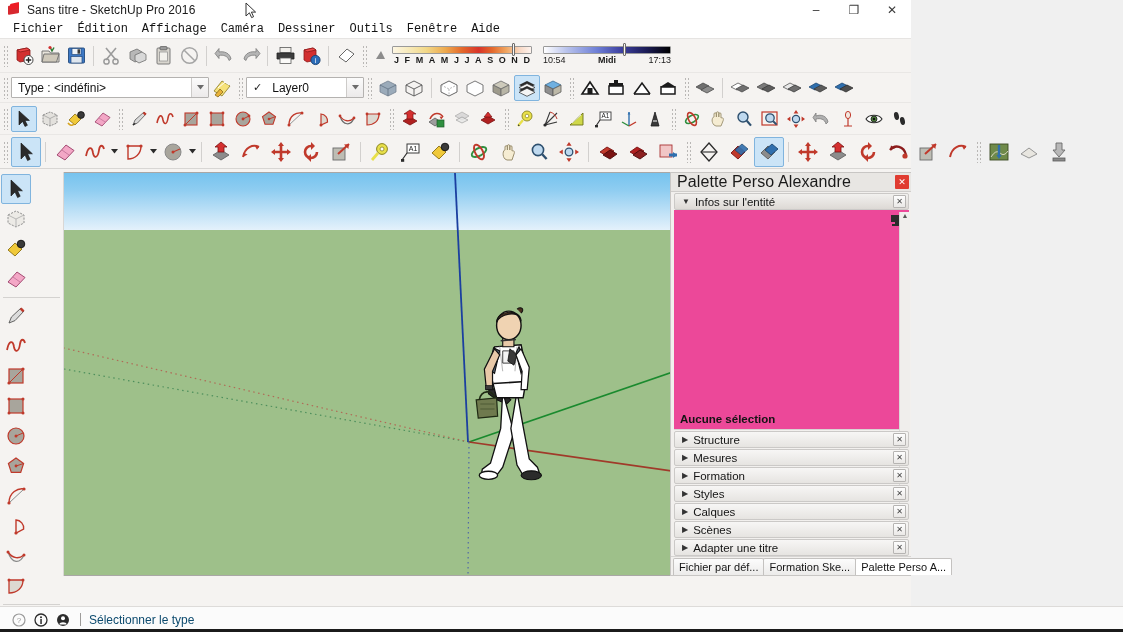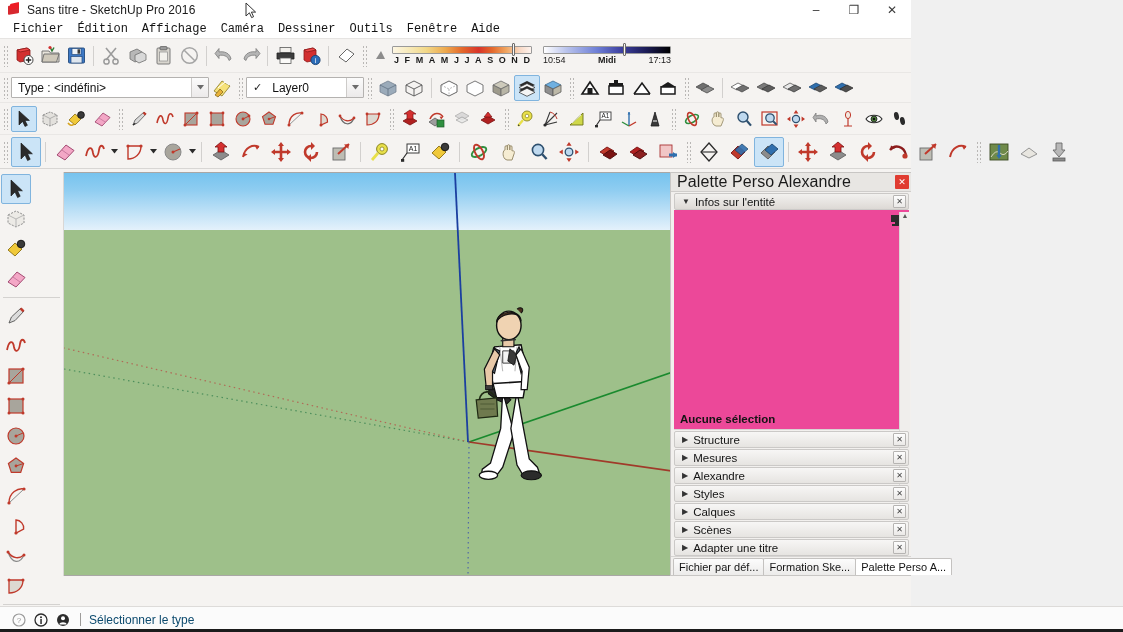--- a/index.html
+++ b/index.html
@@ -1209,21 +1209,21 @@
           <span class="nm">Structure</span>
           <span class="px">✕</span>
         </div>
         <div class="panel-hdr">
           <span class="tri">▶</span>
           <span class="nm">Mesures</span>
           <span class="px">✕</span>
         </div>
         <div class="panel-hdr">
           <span class="tri">▶</span>
-          <span class="nm">Alexandre</span>
+          <span class="nm">Formation</span>
           <span class="px">✕</span>
         </div>
         <div class="panel-hdr">
           <span class="tri">▶</span>
           <span class="nm">Styles</span>
           <span class="px">✕</span>
         </div>
         <div class="panel-hdr">
           <span class="tri">▶</span>
           <span class="nm">Calques</span>

